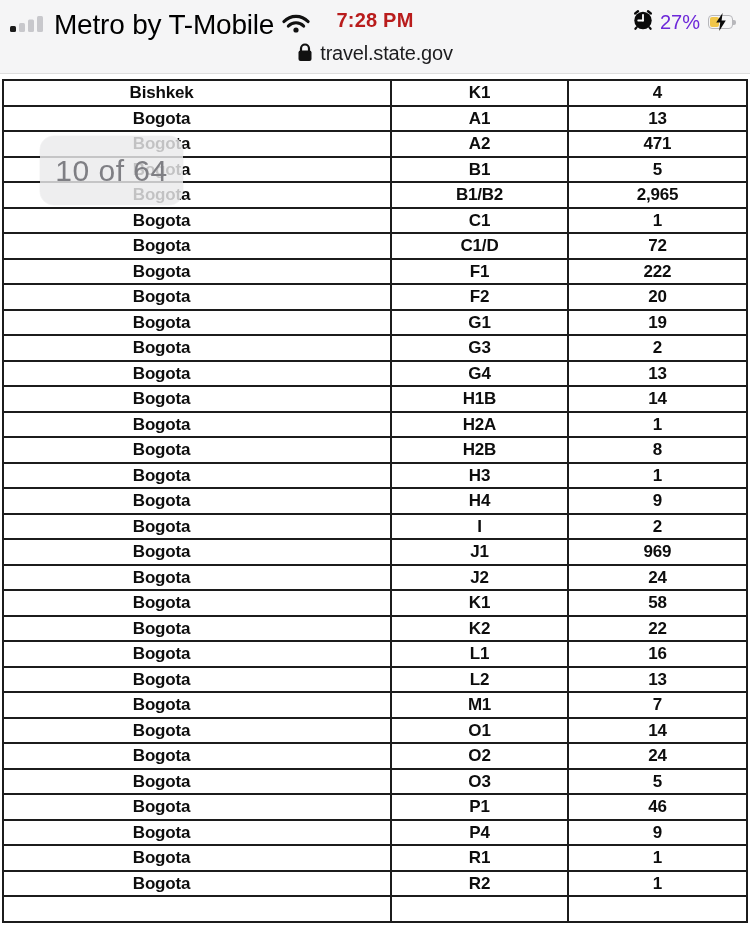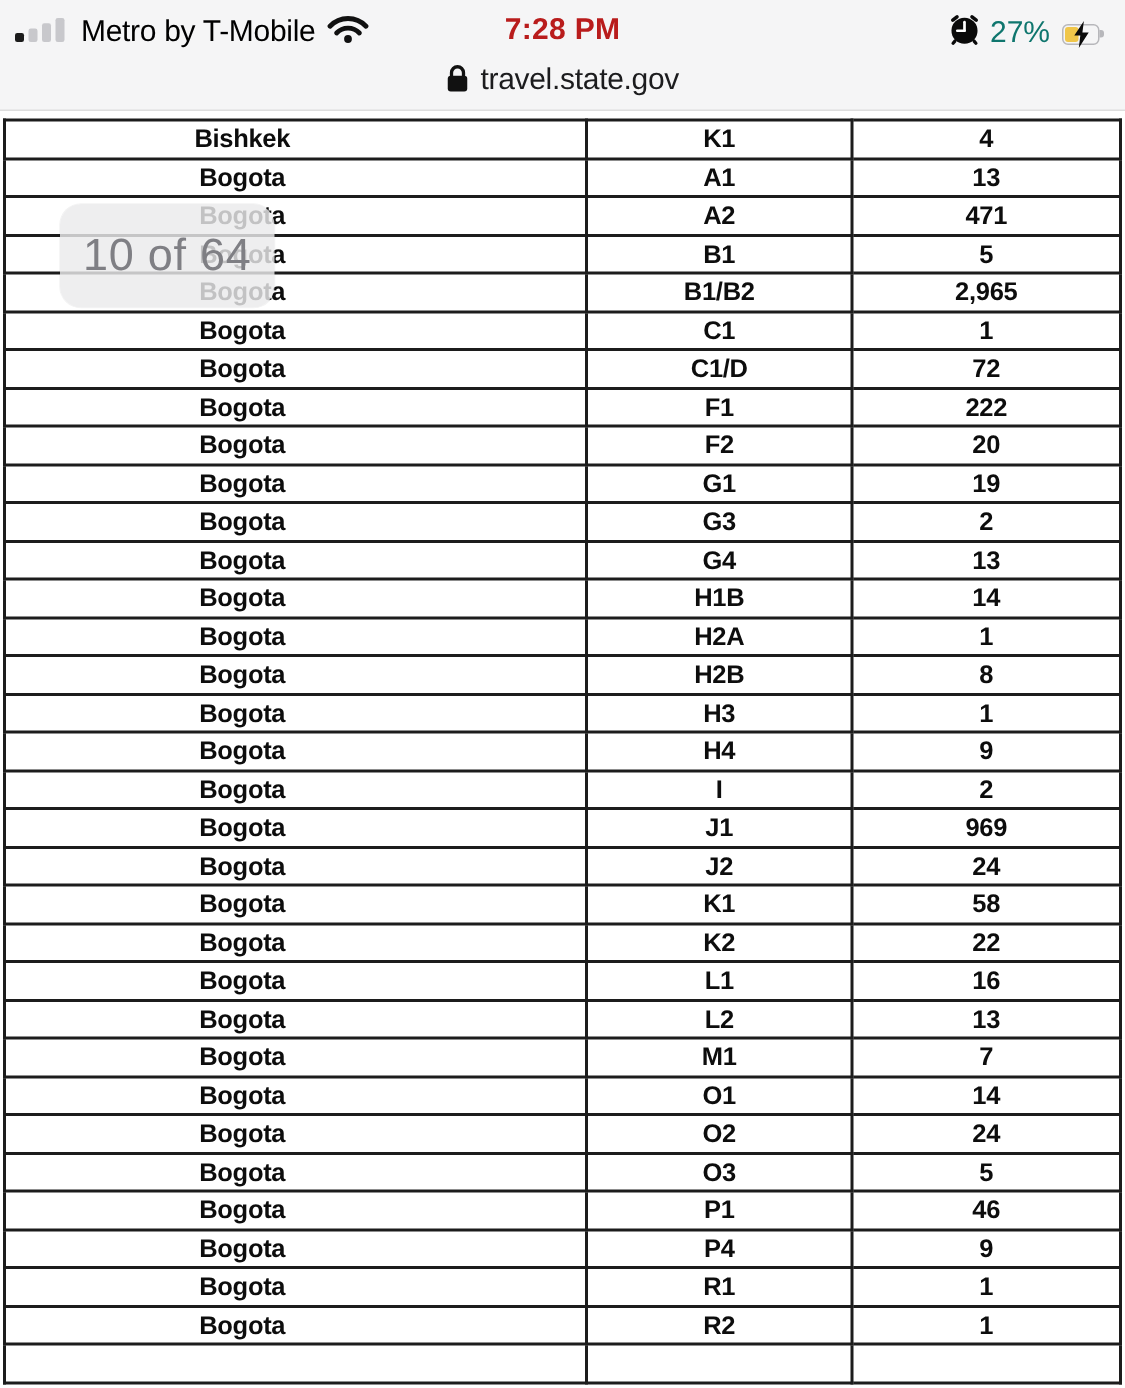--- a/index.html
+++ b/index.html
@@ -9,27 +9,27 @@
     font-family:"Liberation Sans", sans-serif;
     -webkit-font-smoothing:antialiased;
   }
   
   .chrome{
     position:absolute;left:0;top:0;width:750px;height:73px;
     background:#f5f5f6;border-bottom:1px solid #dedede;z-index:2;
   }
   .status-row{position:absolute;left:0;top:0;width:750px;height:42px;}
   .sb-left{position:absolute;left:10px;top:9px;display:flex;align-items:center;gap:8px;}
-  .carrier{font-size:20px;color:#000;letter-spacing:-0.2px;}
+  .carrier{font-size:28px;color:#000;letter-spacing:-0.2px;}
   .sb-time{
     position:absolute;left:50%;transform:translateX(-50%);top:9px;
     font-size:20px;font-weight:bold;color:#b91c1c;letter-spacing:0.2px;
   }
   .sb-right{position:absolute;right:13px;top:9px;display:flex;align-items:center;gap:6px;}
-  .batt-pct{font-size:20px;color:#0f766e;}
+  .batt-pct{font-size:20px;color:#6d28d9;}
   .battery{position:relative;width:29px;height:14px;margin-left:2px;}
   .batt-body{
     position:absolute;left:0;top:0;width:25px;height:14px;
     border:1.5px solid #b7b7bb;border-radius:4px;box-sizing:border-box;background:transparent;
   }
   .batt-fill{
     position:absolute;left:2px;top:2px;width:9px;height:10px;
     background:#f0c64a;border-radius:2px;
   }
   .batt-cap{

